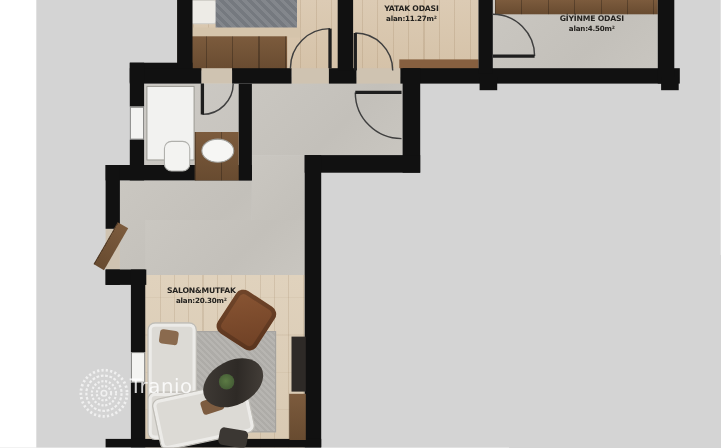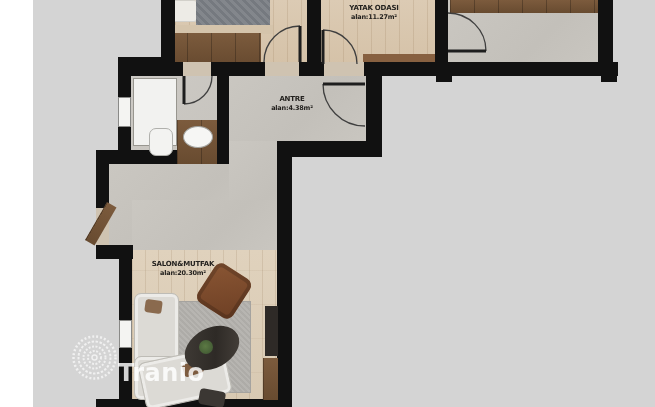--- a/index.html
+++ b/index.html
@@ -40,22 +40,22 @@
   .pillow{border-radius:3px;}
   .bedquilt{background:
     repeating-linear-gradient(45deg,rgba(255,255,255,.10) 0 3px,transparent 3px 6px),
     #75797f;}
   .bedpillow{background:#edebe6;border:1px solid #d2d0ca;border-radius:4px;box-sizing:border-box;}
   
   .lbl{position:absolute;text-align:center;color:#24221f;
        font-size:7px;font-weight:bold;line-height:1.3;letter-spacing:-0.2px;}
   .lbl .area{display:block;font-size:6.5px;font-weight:600;}
   
-  .wm-text{position:absolute;left:85px;top:359px;color:rgba(255,255,255,.82);
-       font-size:24px;font-weight:bold;letter-spacing:.5px;}
+  .wm-text{position:absolute;left:85px;top:341px;color:rgba(255,255,255,.82);
+       font-size:18px;font-weight:normal;letter-spacing:.5px;}
   svg.overlay{position:absolute;left:0;top:0;pointer-events:none;}
 </style>
 </head>
 <body>
 
 <div class="stage">
 
   <div class="abs wood" style="left:128px;top:0;width:274px;height:64px"></div>
   <div class="abs conc" style="left:415px;top:0;width:150px;height:70px"></div>
   <div class="abs conc" style="left:196px;top:70px;width:137px;height:71px"></div>
@@ -140,23 +140,23 @@
       <path d="M290,84 L332,84"></path>
       <path d="M151,76 L151,104"></path>
       <path d="M415,51 L453,51"></path>
     </g>
   </svg>
 
   <div class="lbl" style="left:291px;top:4px;width:100px">
     <span>YATAK ODASI</span>
     <span class="area">alan:11.27m²</span>
   </div>
-  <div class="lbl" style="left:219px;top:95px;width:80px">
-    <span>ANTRE</span>
-    <span class="area">alan:4.38m²</span>
+  <div class="lbl" style="left:445px;top:13px;width:120px">
+    <span>GİYİNME ODASI</span>
+    <span class="area">alan:4.50m²</span>
   </div>
   <div class="lbl" style="left:100px;top:260px;width:100px">
     <span>SALON&amp;MUTFAK</span>
     <span class="area">alan:20.30m²</span>
   </div>
 
   <svg class="overlay" style="left:38px;top:334px" width="47" height="47" viewBox="0 0 47 47">
     <g fill="none" stroke="rgba(255,255,255,0.65)">
       <circle cx="23.5" cy="23.5" r="21" stroke-width="2.5" stroke-dasharray="2 2"></circle>
       <circle cx="23.5" cy="23.5" r="16" stroke-width="2" stroke-dasharray="2.5 1.5"></circle>

